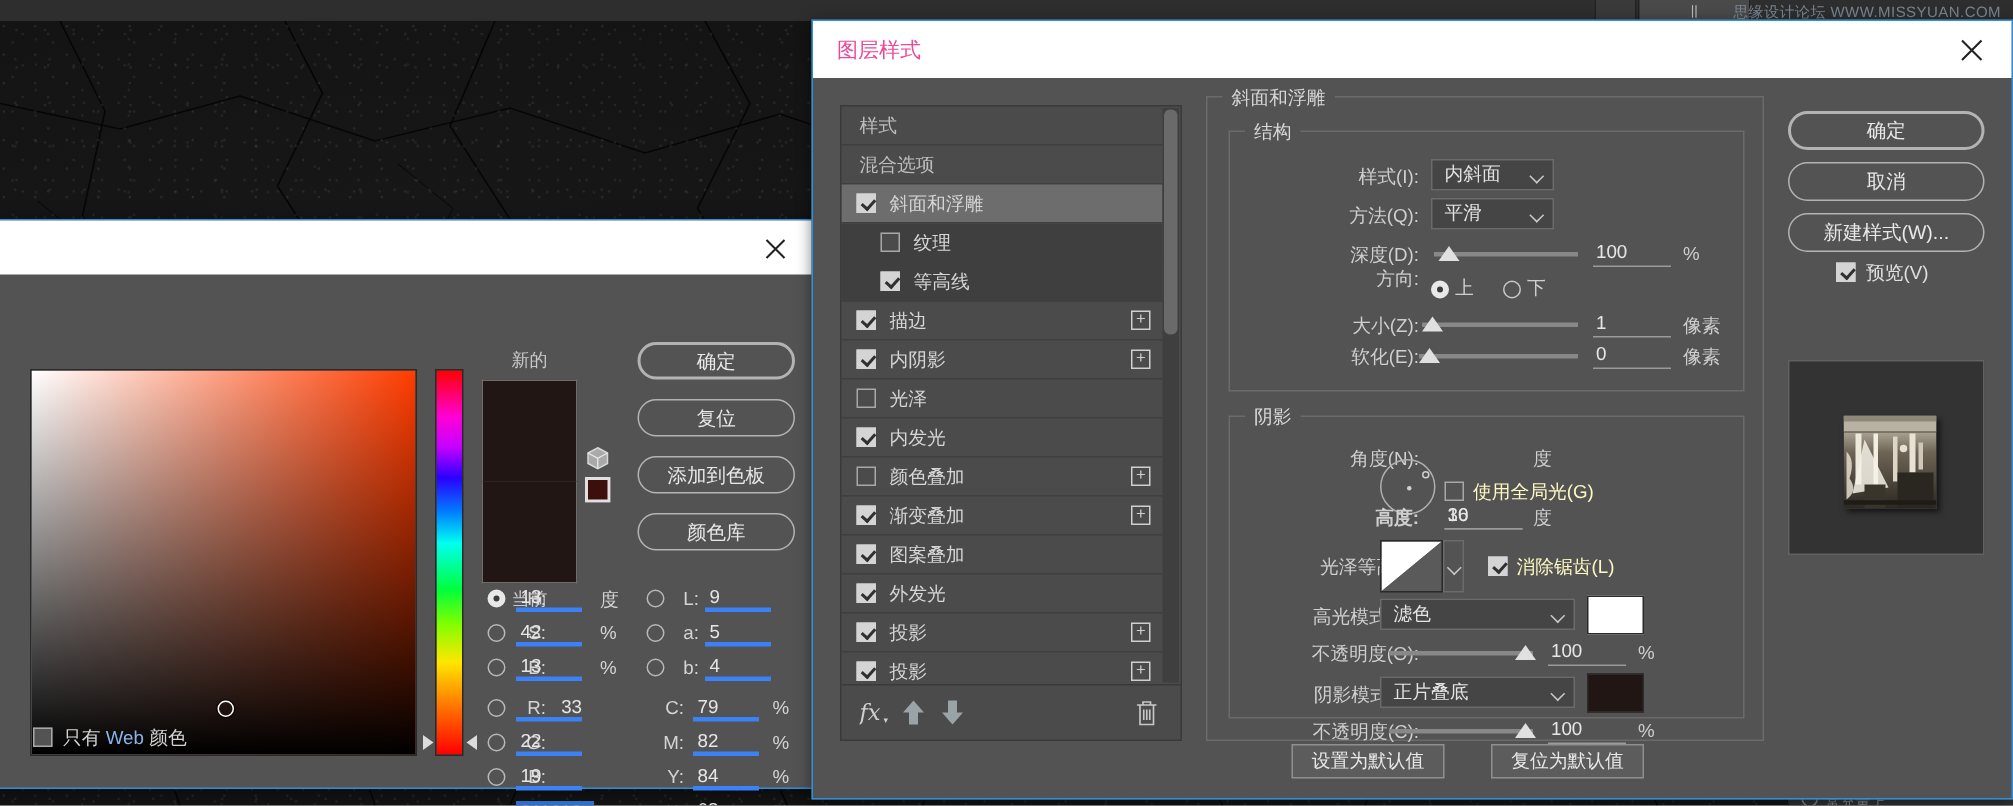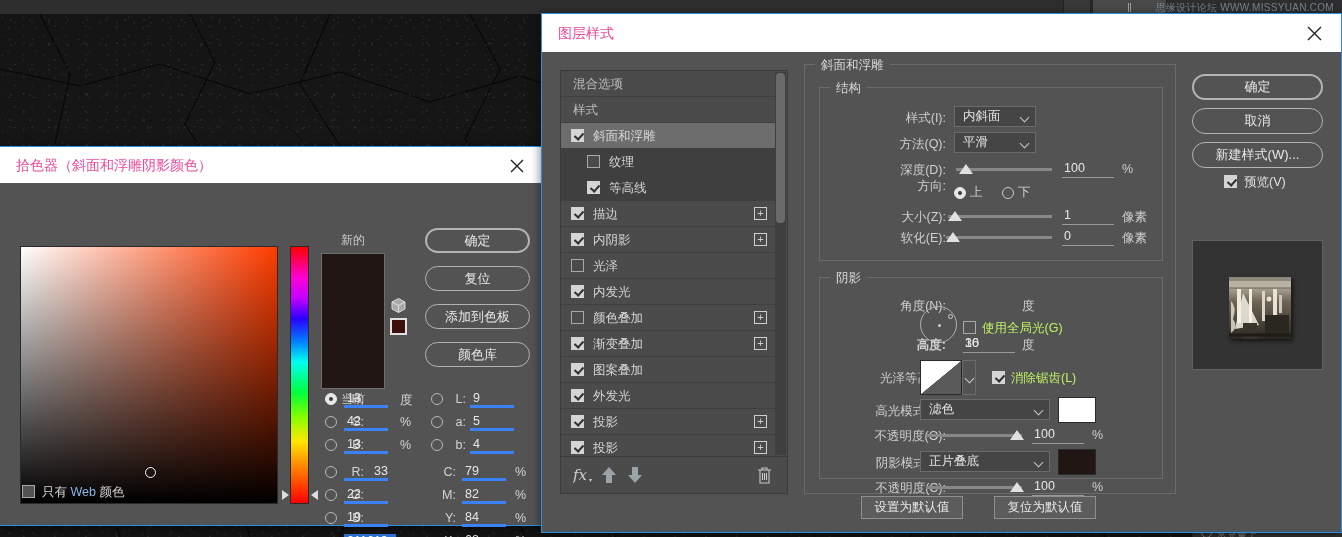--- a/index.html
+++ b/index.html
@@ -308,21 +308,21 @@
   .contour-caret::after {
     content: ""; position: absolute; left: 3px; top: 14px;
     width: 6px; height: 6px; border-right: 1.5px solid #c8c8c8;
     border-bottom: 1.5px solid #c8c8c8; transform: rotate(45deg);
   }
   .color-swatch {
     position: absolute; width: 38px; height: 26px;
     border: 1px solid #2a2a2a; cursor: pointer;
   }
   .chk-inline {
-    position: absolute; color: #bef264; font-size: 12.5px; cursor: pointer;
+    position: absolute; color: #fef9c3; font-size: 12.5px; cursor: pointer;
   }
   .chk-inline .chkbox { margin-right: 6px; }
 
   .btn-rect {
     position: absolute; height: 23px; background: #5c5c5c;
     border: 1px solid #8f8f8f; color: #e8e8e8; font-size: 12.5px;
     line-height: 21px; text-align: center; cursor: pointer; user-select: none;
   }
 
   .ls-right { position: absolute; left: 650px; top: 12px; width: 135px; }
@@ -402,21 +402,20 @@
     <div class="pnl-row" style="top:490px; left:24px;">行速%</div>
     <div class="pnl-row" style="top:514px; left:24px;">常充量上</div>
     <div class="pnl-icon-sq" style="left:8px; top:489px; border-radius:50%;"></div>
     <div class="pnl-icon-sq" style="left:8px; top:513px; border-radius:50%;"></div>
   </div>
 
   <div class="watermark">思缘设计论坛 WWW.MISSYUAN.COM</div>
 
   <div class="dialog" id="color-picker">
     <div class="dialog-title">
-      <span>拾色器（斜面和浮雕阴影颜色）</span>
       <span class="dialog-close">
         <svg width="16" height="16" viewBox="0 0 16 16">
           <path d="M2,2 L14,14 M14,2 L2,14" stroke="#222" stroke-width="1.4" fill="none"></path>
         </svg>
       </span>
     </div>
     <div class="cp-body">
 
       <div class="sv-field">
         <div class="sv-cursor"></div>
@@ -515,22 +514,22 @@
         <svg width="17" height="17" viewBox="0 0 17 17">
           <path d="M2,2 L15,15 M15,2 L2,15" stroke="#222" stroke-width="1.4" fill="none"></path>
         </svg>
       </span>
     </div>
 
     <div class="ls-body">
 
       <div class="ls-effects">
         <div class="ls-eff-list" id="eff-list">
+            <div class="eff-row head"><span>样式</span></div>
             <div class="eff-row head"><span>混合选项</span></div>
-            <div class="eff-row head"><span>样式</span></div>
             <div class="eff-row sel">
               <span class="eff-chk on"></span>
               <span class="eff-name">斜面和浮雕</span>
             </div>
             <div class="eff-row sub">
               <span class="eff-chk"></span>
               <span class="eff-name">纹理</span>
             </div>
             <div class="eff-row sub">
               <span class="eff-chk on"></span>

